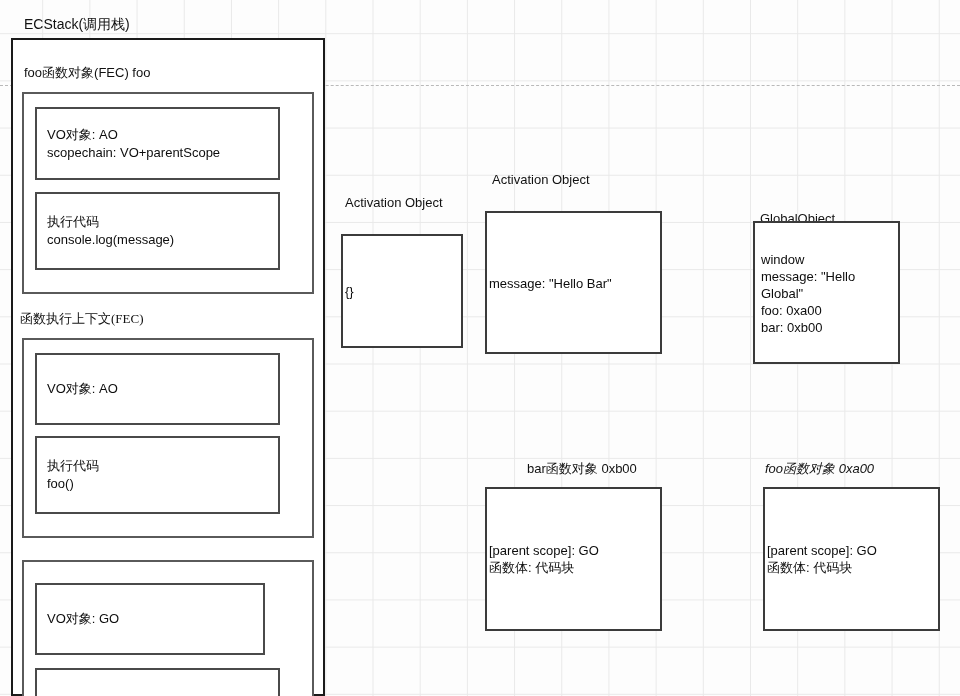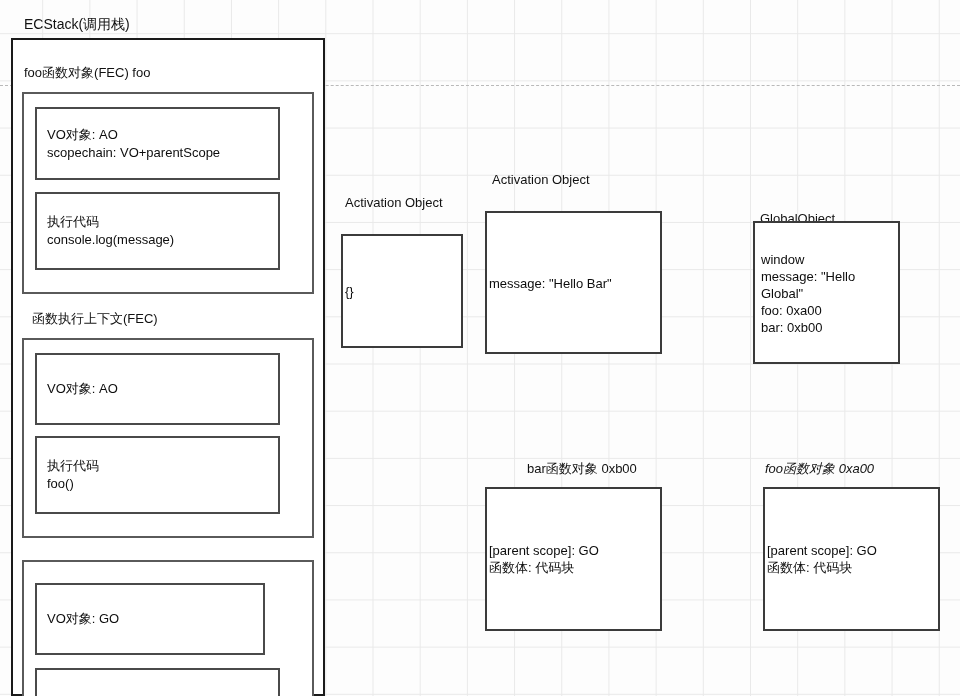--- a/index.html
+++ b/index.html
@@ -91,21 +91,21 @@
   <div class="box box-inner" style="left:35px; top:107px; width:245px; height:73px;">
     <div class="box-text-mid">VO对象: AO
 scopechain: VO+parentScope</div>
   </div>
 
   <div class="box box-inner" style="left:35px; top:192px; width:245px; height:78px;">
     <div class="box-text-mid">执行代码
 console.log(message)</div>
   </div>
 
-  <div class="label" style="left:32px; top:311px;">函数执行上下文(FEC)</div>
+  <div class="label" style="left:20px; top:311px;font-family:Liberation Serif, serif;">函数执行上下文(FEC)</div>
 
   <div class="box box-group" style="left:22px; top:338px; width:292px; height:200px;"></div>
 
   <div class="box box-inner" style="left:35px; top:353px; width:245px; height:72px;">
     <div class="box-text-mid">VO对象: AO</div>
   </div>
 
   <div class="box box-inner" style="left:35px; top:436px; width:245px; height:78px;">
     <div class="box-text-mid">执行代码
 foo()</div>

